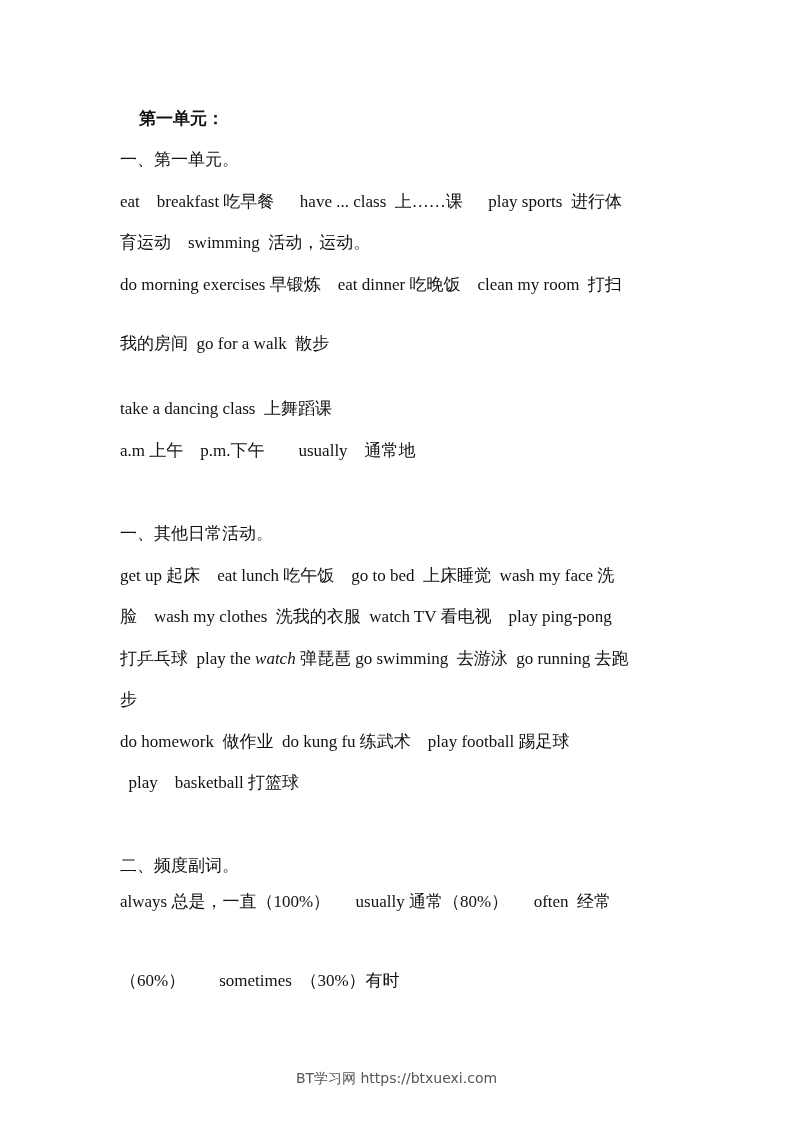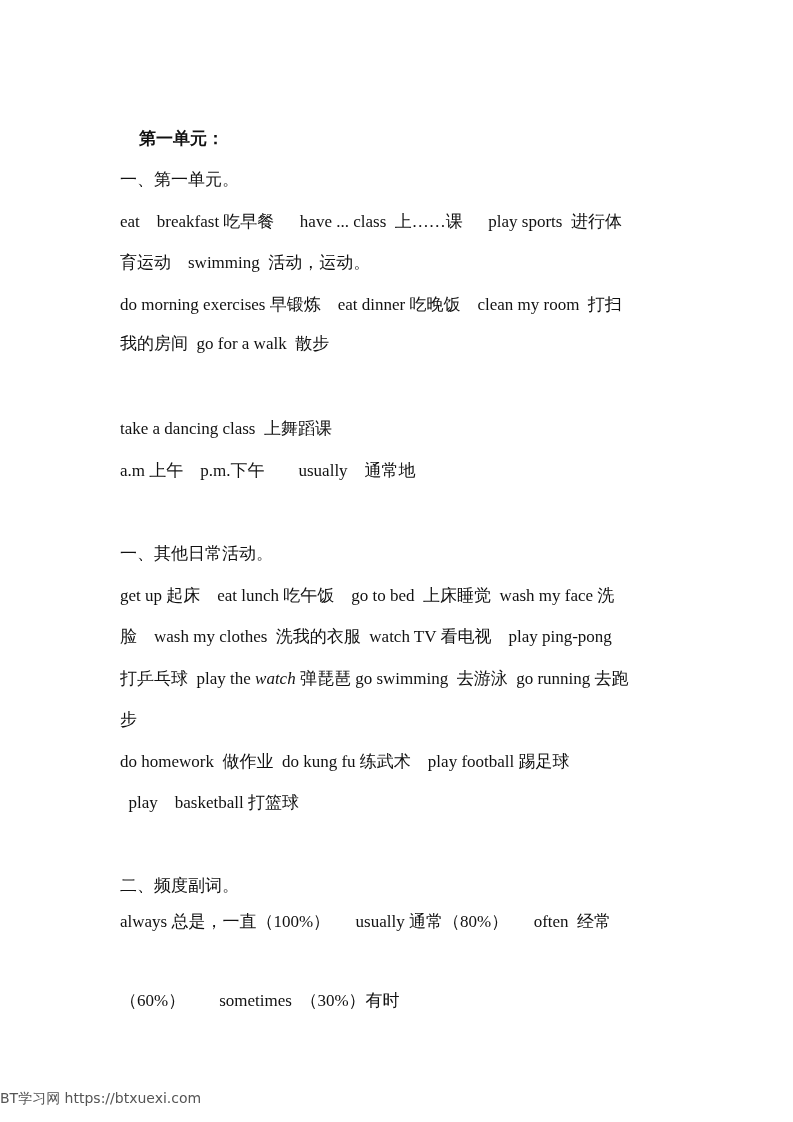--- a/index.html
+++ b/index.html
@@ -1,36 +1,36 @@
 <!DOCTYPE html>
 <html><head>
   <meta charset="utf-8">
   <style>
     html, body { margin: 0; padding: 0; background: #ffffff; }
     body { width: 793px; height: 1122px; position: relative; overflow: hidden;
            font-family: "Liberation Serif", "DejaVu Serif", serif; color: #111; }
-    .page { position: absolute; left: 0; top: 0; width: 793px; height: 952px; margin-top: 20px; }
+    .page { position: absolute; left: 0; top: 0; width: 793px; height: 952px; }
     .line { position: absolute; left: 120px; width: 560px; font-size: 17px; line-height: 22px;
             white-space: pre; }
     .title { left: 139px; font-weight: bold; }
-    .footer { position: absolute; top: 1070px; left: 0; width: 793px; 
+    .footer { position: absolute; top: 1070px; left: 0; width: 793px; text-align: center;
               font-family: "DejaVu Sans", "Liberation Sans", sans-serif; font-size: 14px; color: #555; }
     i { font-style: italic; }
   </style>
 </head>
 <body>
 
 <div class="page">
   <div class="line title" style="top:108px">第一单元：</div>
 
   <div class="line" style="top:149px">一、第一单元。</div>
   <div class="line" style="top:191px">eat    breakfast 吃早餐      have ... class  上……课      play sports  进行体</div>
   <div class="line" style="top:232px">育运动    swimming  活动，运动。</div>
   <div class="line" style="top:274px">do morning exercises 早锻炼    eat dinner 吃晚饭    clean my room  打扫</div>
-  <div class="line" style="top:313px">我的房间  go for a walk  散步</div>
+  <div class="line" style="top:333px">我的房间  go for a walk  散步</div>
   <div class="line" style="top:398px">take a dancing class  上舞蹈课</div>
   <div class="line" style="top:440px">a.m 上午    p.m.下午        usually    通常地</div>
 
   <div class="line" style="top:523px">一、其他日常活动。</div>
   <div class="line" style="top:606px">脸    wash my clothes  洗我的衣服  watch TV 看电视    play ping-pong</div>
   <div class="line" style="top:565px">get up 起床    eat lunch 吃午饭    go to bed  上床睡觉  wash my face 洗</div>
   <div class="line" style="top:648px"><span>打乒乓球  play the </span><i>watch</i><span> 弹琵琶 go swimming  去游泳  go running 去跑</span></div>
   <div class="line" style="top:689px">步</div>
   <div class="line" style="top:731px">do homework  做作业  do kung fu 练武术    play football 踢足球</div>
   <div class="line" style="top:772px">  play    basketball 打篮球</div>

